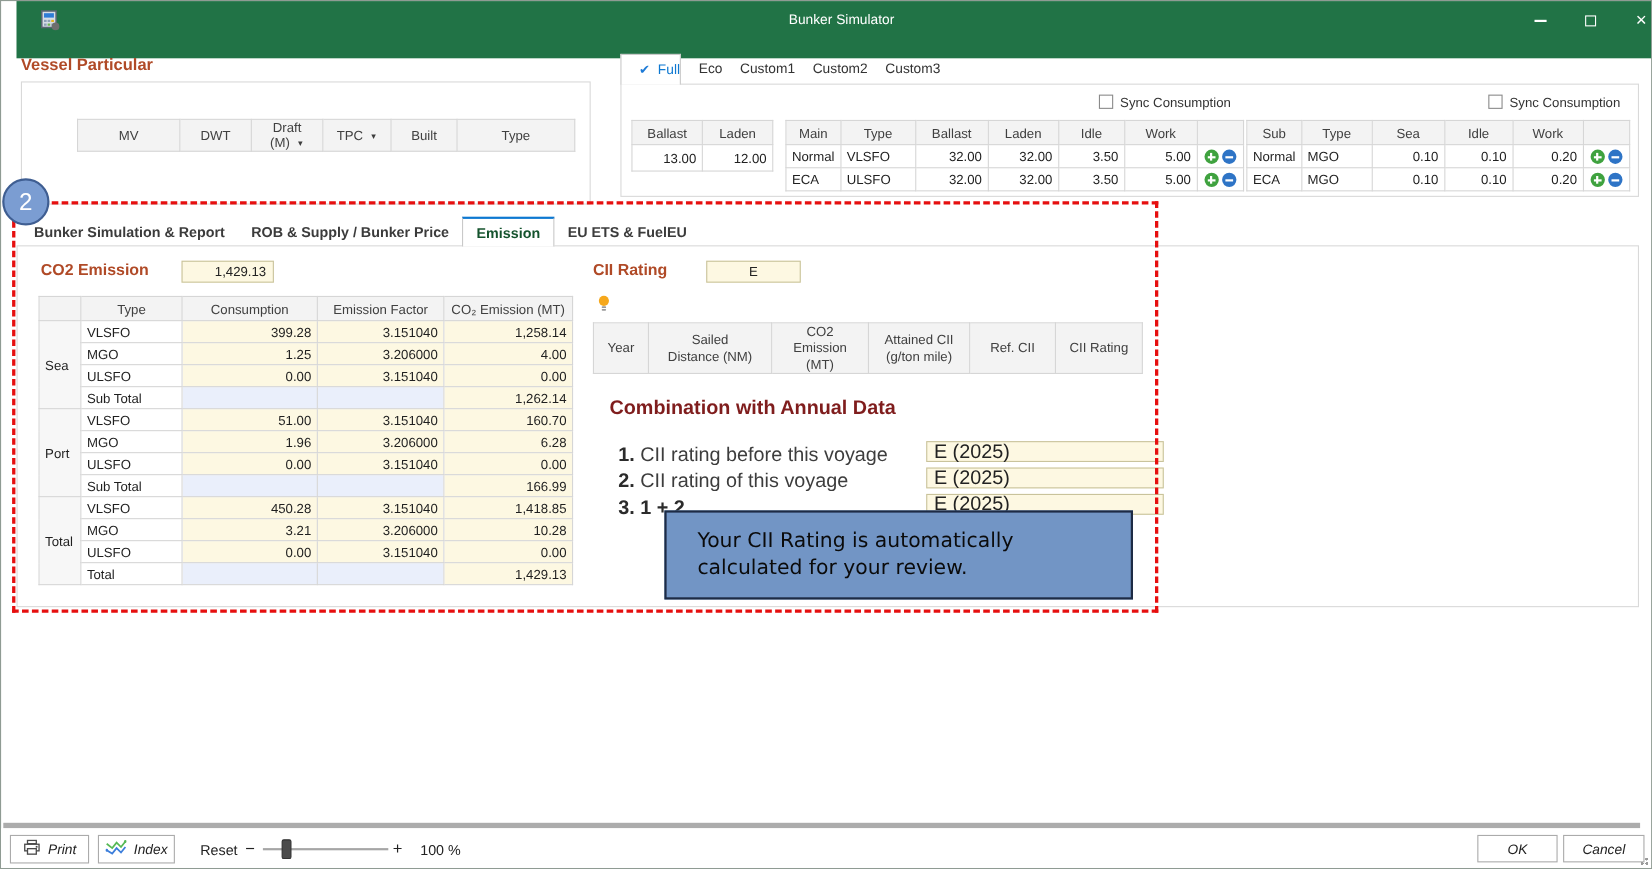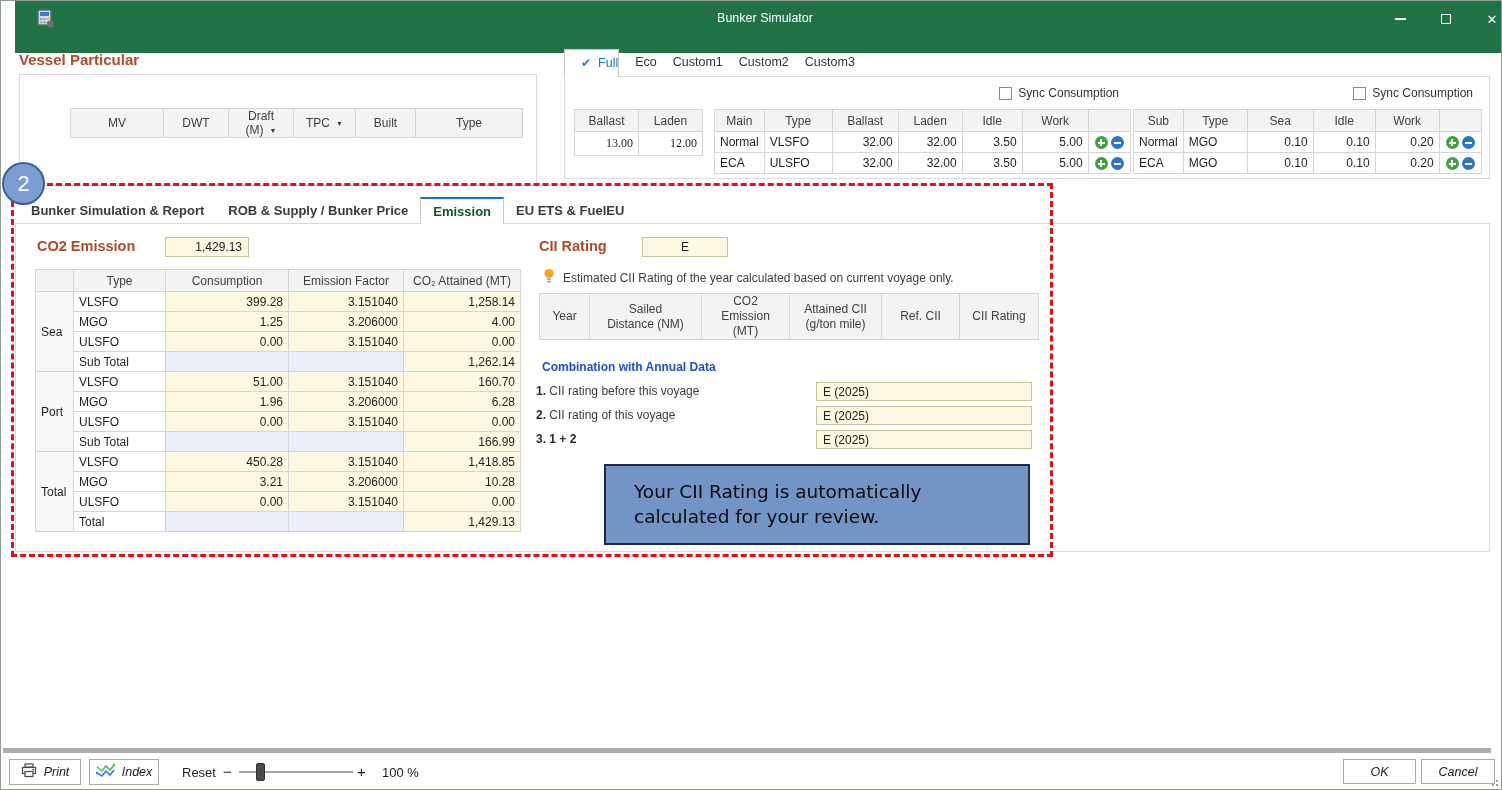--- a/index.html
+++ b/index.html
@@ -40,25 +40,25 @@
   .blob { display:inline-block; height:8px; background:#5b616b; border-radius:2px; }
   .mv-search { position:absolute; right:5px; top:6px; }
   .hdr-arrow { font-size:7px; color:#3c3c3c; margin-left:6px; vertical-align:1px; }
 
   
   .profile-tabs { position:absolute; left:563px; top:48px; height:28px; display:flex; font-size:12.5px; }
   .ptab { padding:6px 0 0 16px; color:#333; height:28px; }
   .ptab.active { background:#fff; border:1px solid #C9C9C9; border-bottom:none; color:#0D78D1; z-index:2; }
   .ptab .chk { color:#1E7BD7; margin-right:7px; font-size:12px; }
   .cons-panel { position:absolute; left:563px; top:75px; width:926px; height:103px; border:1px solid #D9D9D9; background:#fff; }
-  .sync { position:absolute; top:9px; display:flex; align-items:flex-end; gap:6px; font-size:12px; color:#333; }
+  .sync { position:absolute; top:9px; display:flex; align-items:flex-start; gap:6px; font-size:12px; color:#333; }
   .sync-1 { right:370px; } .sync-2 { right:16px; }
   .checkbox { width:13px; height:13px; border:1px solid #8A8A8A; background:#fff; display:inline-block; }
   .speed-table { position:absolute; left:9px; top:32px; }
-  .speed-table th { height:22px; } .speed-table td { height:24px;font-family:Liberation Serif, serif; }
+  .speed-table th { height:22px; } .speed-table td { height:24px; }
   .main-table { position:absolute; left:149px; top:32px; }
   .main-table th, .sub-table th { height:22px; }
   .main-table td, .sub-table td { height:21px; }
   .sub-table { position:absolute; left:568px; top:32px; }
   .icon-cell { text-align:center; padding:0 2px !important; }
   .ico-plus, .ico-minus { display:inline-block; width:13px; height:13px; border-radius:50%; position:relative; vertical-align:middle; }
   .ico-plus { background:#3FA23F; margin-right:3px; }
   .ico-plus::before, .ico-plus::after { content:""; position:absolute; background:#fff; }
   .ico-plus::before { left:3px; top:5.8px; width:7px; height:1.6px; }
   .ico-plus::after { left:5.8px; top:3px; width:1.6px; height:7px; }
@@ -83,22 +83,22 @@
   .co2-total { left:149px; top:13px; width:84px; justify-content:flex-end; padding-right:6px; }
   .cii-value { left:626px; top:13px; width:86px; justify-content:center; }
   .co2-table { position:absolute; left:19px; top:45px; }
   .co2-table th { height:22px; }
   .co2-table td { height:20px; }
   .cii-title { position:absolute; left:523px; top:14px; font-size:14.5px; }
   .hint-row { position:absolute; left:527px; top:44px; display:flex; align-items:center; gap:8px; font-size:12px; color:#3d3d3d; }
   .cii-table { position:absolute; left:523px; top:69px; }
   .cii-table th { height:38px; line-height:1.25; }
   .cii-table td { height:20px; }
-  .combo-title { position:absolute; left:526px; top:136px; font-size:12px; font-weight:700; color:#1d4ed8; }
-  .combo-row { position:absolute; left:520px; width:496px; height:19px; font-size:12px; color:#3d3d3d; }
+  .combo-title { position:absolute; left:538px; top:136px; font-size:18px; font-weight:700; color:#7f1d1d; }
+  .combo-row { position:absolute; left:546px; width:496px; height:19px; font-size:18px; color:#3d3d3d;margin-top:19px; }
   .combo-row .combo-num { font-weight:700; color:#2b2b2b; }
   .combo-row .cbox { position:absolute; left:280px; top:-2px; width:216px; height:19px; background:#FDF8E2; border:1px solid #C9C39C; display:flex; align-items:center; padding-left:6px; color:#222; }
   .combo-row.bold-label .combo-label { font-weight:700; color:#2b2b2b; }
 
   
   .callout { position:absolute; left:603px; top:463px; width:426px; height:81px; background:#7295C5; border:2px solid #1D2B45;
     display:flex; align-items:center; padding:0 20px 0 28px; z-index:45;
     font-family:"DejaVu Sans", sans-serif; font-size:18.5px; color:#0b0b0b; line-height:1.35; }
 
   
@@ -313,21 +313,21 @@
           <col style="width:123px">
           <col style="width:115px">
           <col style="width:117px">
         </colgroup>
       <tbody>
           <tr>
         <th></th>
         <th>Type</th>
         <th>Consumption</th>
         <th>Emission Factor</th>
-        <th>CO₂ Attained (MT)</th>
+        <th>CO₂ Emission (MT)</th>
       </tr>
 
       <tr>
         <td class="groupcell" rowspan="4">Sea</td>
         <td>VLSFO</td>
         <td class="num cream">399.28</td>
         <td class="num cream">3.151040</td>
         <td class="num cream">1,258.14</td>
       </tr>
       <tr>
@@ -407,21 +407,20 @@
     <div class="val-box cii-value">E</div>
 
     <div class="hint-row">
       <span>
         <svg width="12" height="16" viewBox="0 0 12 16">
             <circle cx="6" cy="5.5" r="4.6" fill="#F6A81C"></circle>
             <rect x="4" y="10.5" width="4" height="1.6" rx="0.8" fill="#9a9a9a"></rect>
             <rect x="4" y="12.8" width="4" height="1.6" rx="0.8" fill="#9a9a9a"></rect>
           </svg>
       </span>
-      <span>Estimated CII Rating of the year calculated based on current voyage only.</span>
     </div>
 
     <table class="tbl cii-table">
       <colgroup>
           <col style="width:50px">
           <col style="width:112px">
           <col style="width:88px">
           <col style="width:92px">
           <col style="width:78px">
           <col style="width:79px">

